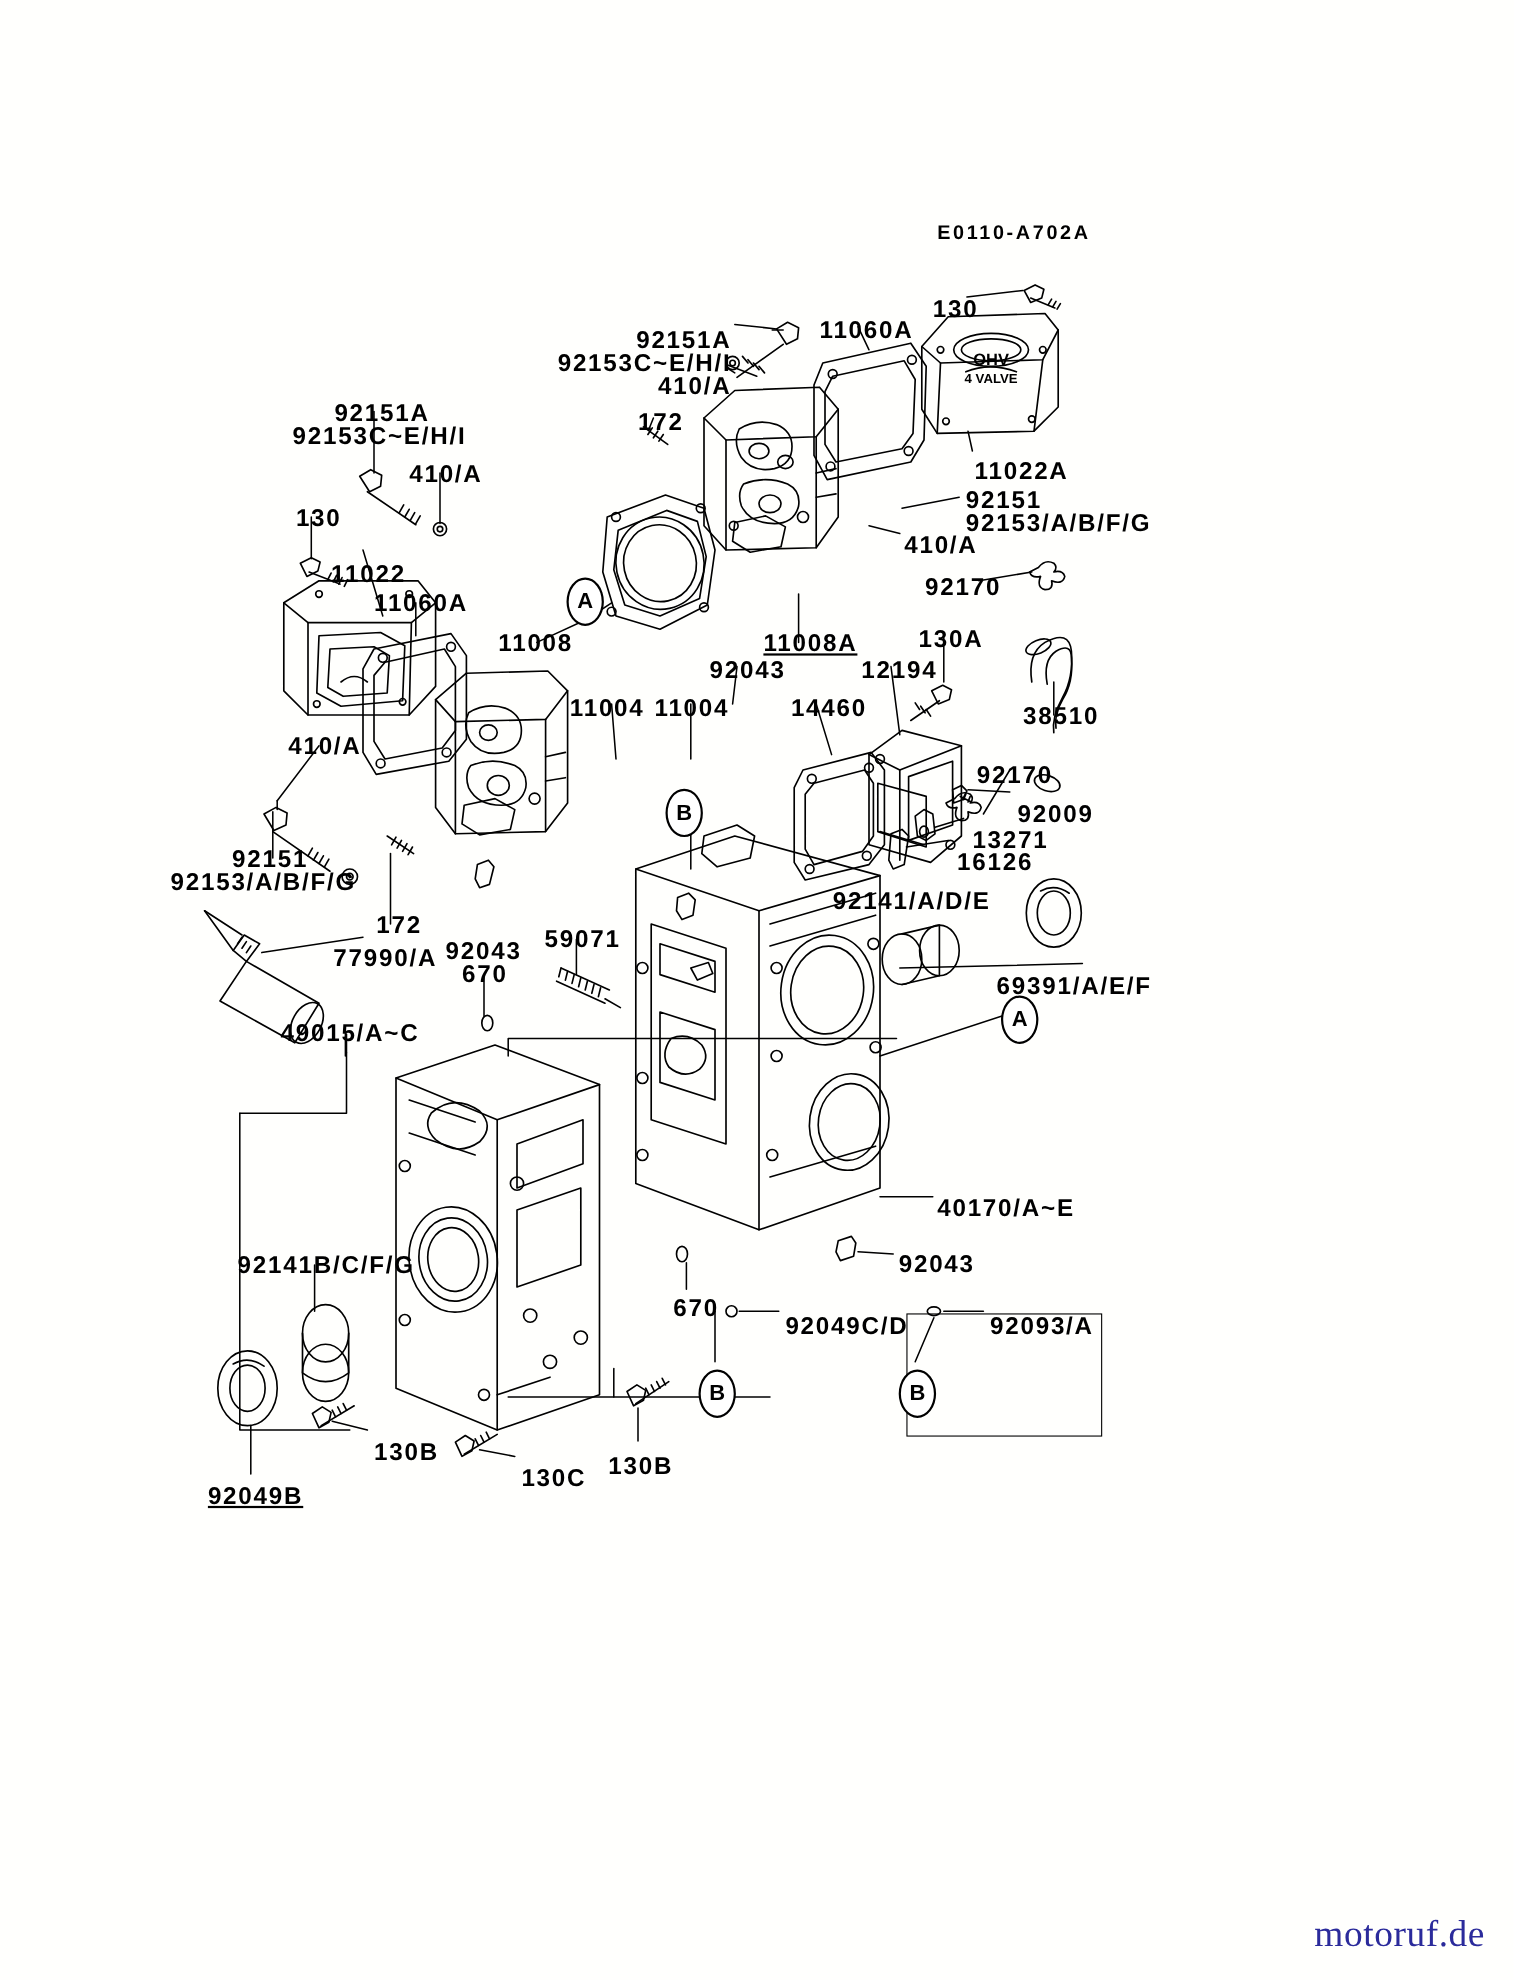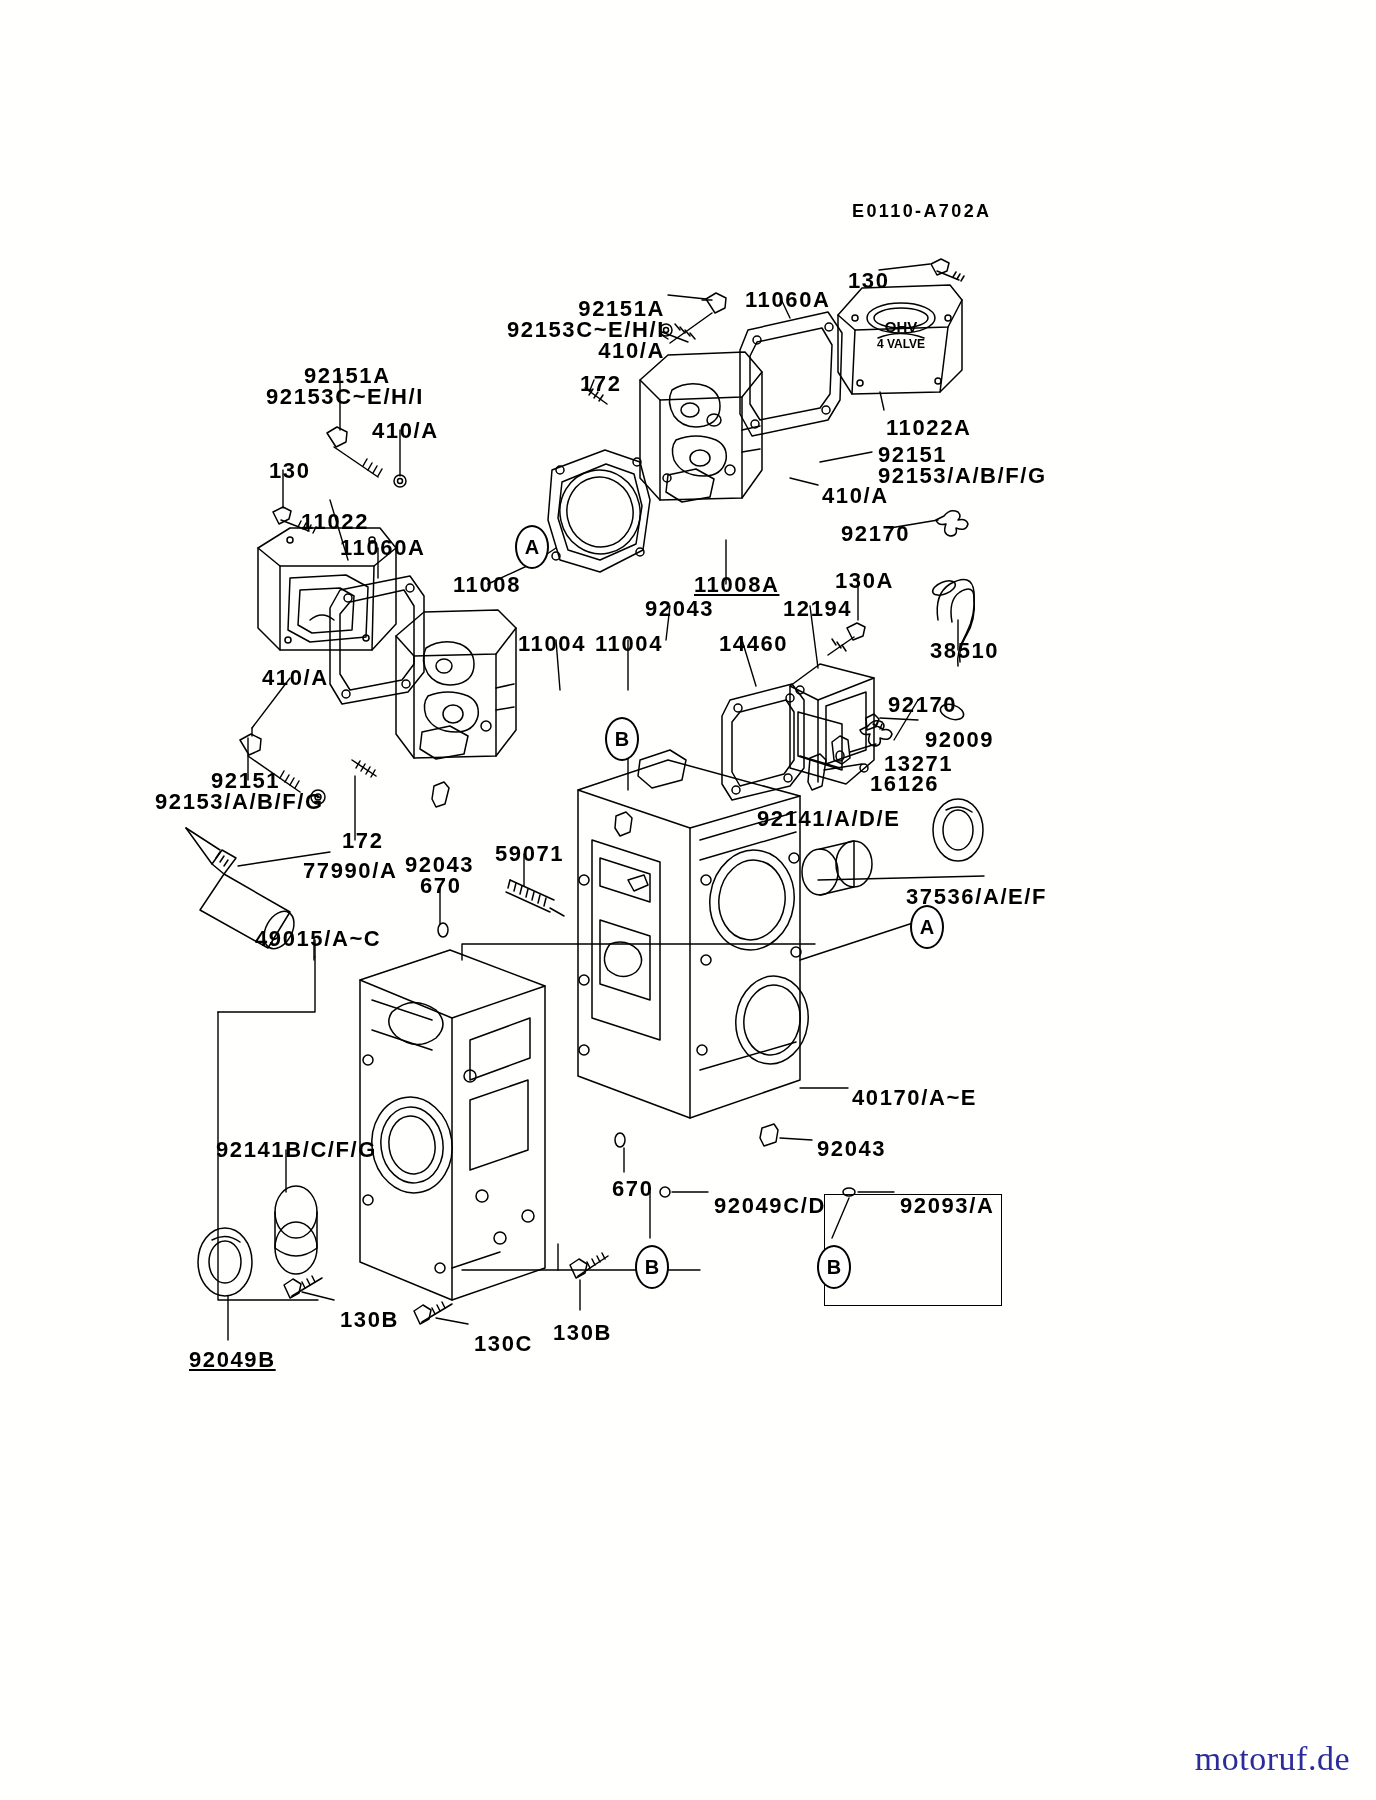--- a/index.html
+++ b/index.html
@@ -491,21 +491,21 @@
       <div class="lbl s22" style="left: 719px; top: 631px;">14460</div>
       <div class="lbl s22" style="left: 783px; top: 596px;">12194</div>
       <div class="lbl s22" style="left: 835px; top: 568px;">130A</div>
       <div class="lbl s22" style="left: 841px; top: 521px;">92170</div>
       <div class="lbl s22" style="left: 930px; top: 638px;">38510</div>
       <div class="lbl s22" style="left: 888px; top: 692px;">92170</div>
       <div class="lbl s22" style="left: 925px; top: 727px;">92009</div>
       <div class="lbl s22" style="left: 884px; top: 751px;">13271</div>
       <div class="lbl s22" style="left: 870px; top: 771px;">16126</div>
       <div class="lbl s22" style="left: 757px; top: 806px;">92141/A/D/E</div>
-      <div class="lbl s22" style="left: 906px; top: 884px;">37536/A/E/F</div>
+      <div class="lbl s22" style="left: 906px; top: 884px;">69391/A/E/F</div>
       <div class="lbl s22" style="left: 303px; top: 858px;">77990/A</div>
       <div class="lbl s22" style="left: 255px; top: 926px;">49015/A~C</div>
       <div class="lbl s22" style="left: 405px; top: 852px;">92043</div>
       <div class="lbl s22" style="left: 420px; top: 873px;">670</div>
       <div class="lbl s22" style="left: 495px; top: 841px;">59071</div>
       <div class="lbl s22" style="left: 216px; top: 1137px;">92141B/C/F/G</div>
       <div class="lbl s22" style="left: 189px; top: 1347px; text-decoration: underline;">92049B</div>
       <div class="lbl s22" style="left: 340px; top: 1307px;">130B</div>
       <div class="lbl s22" style="left: 474px; top: 1331px;">130C</div>
       <div class="lbl s22" style="left: 553px; top: 1320px;">130B</div>

